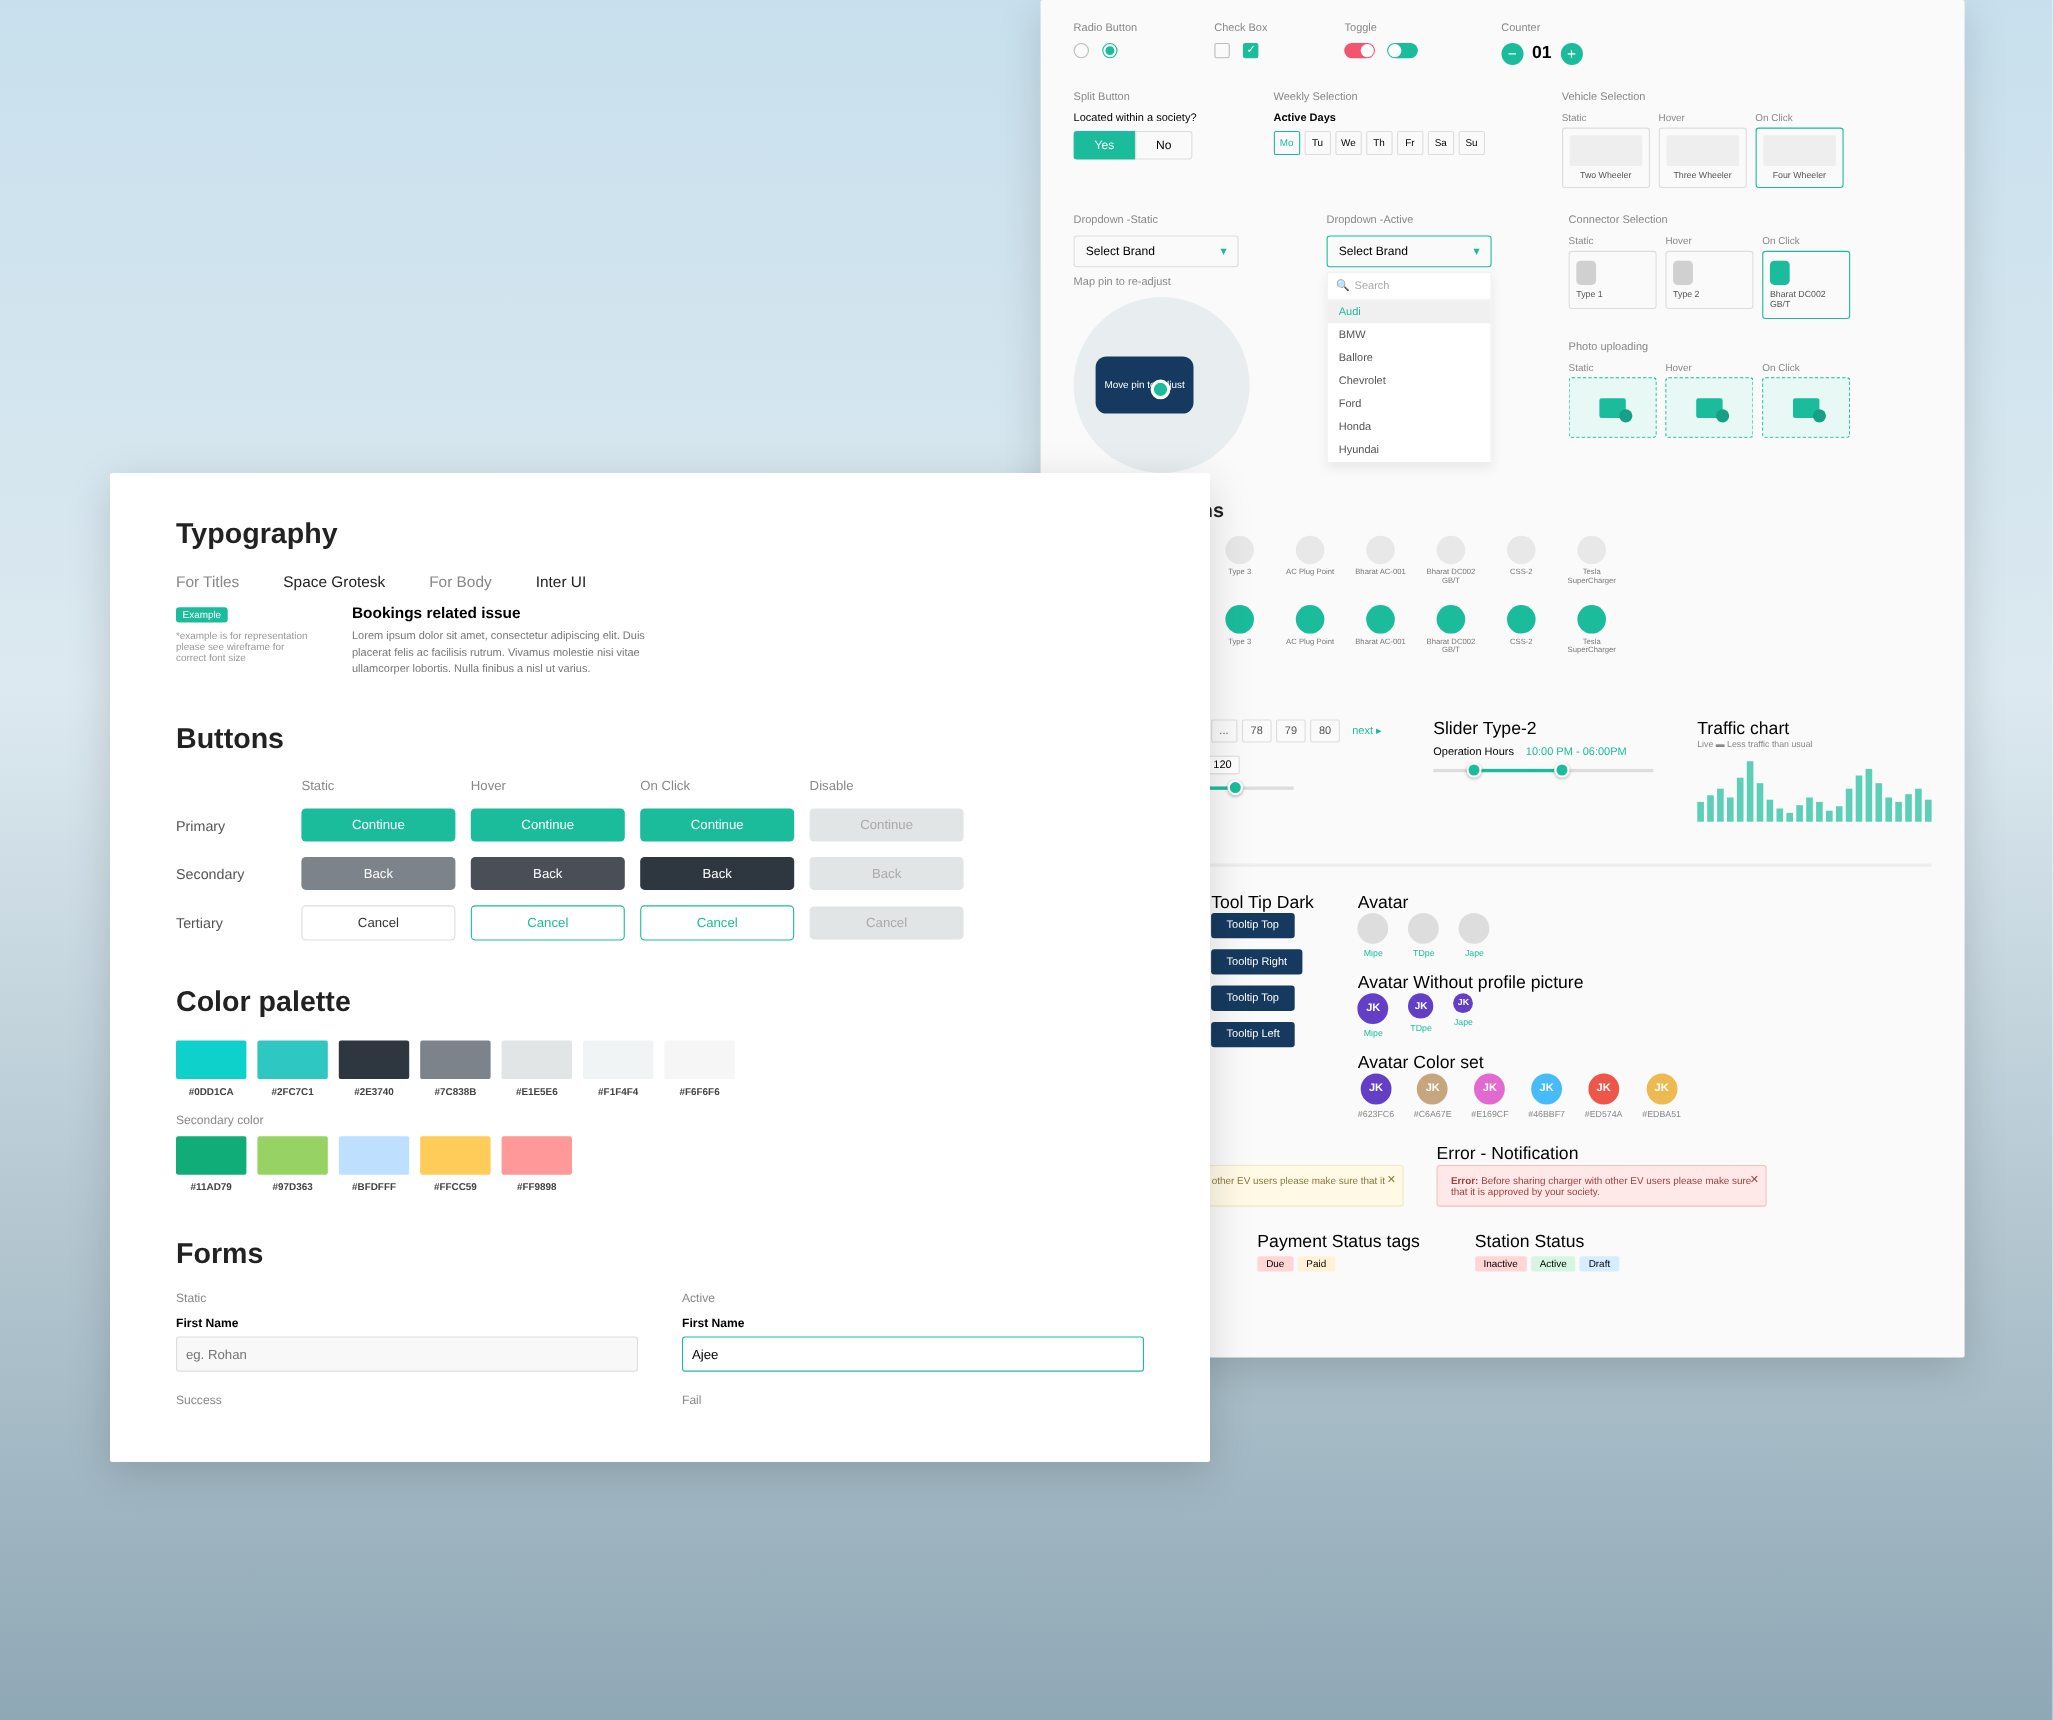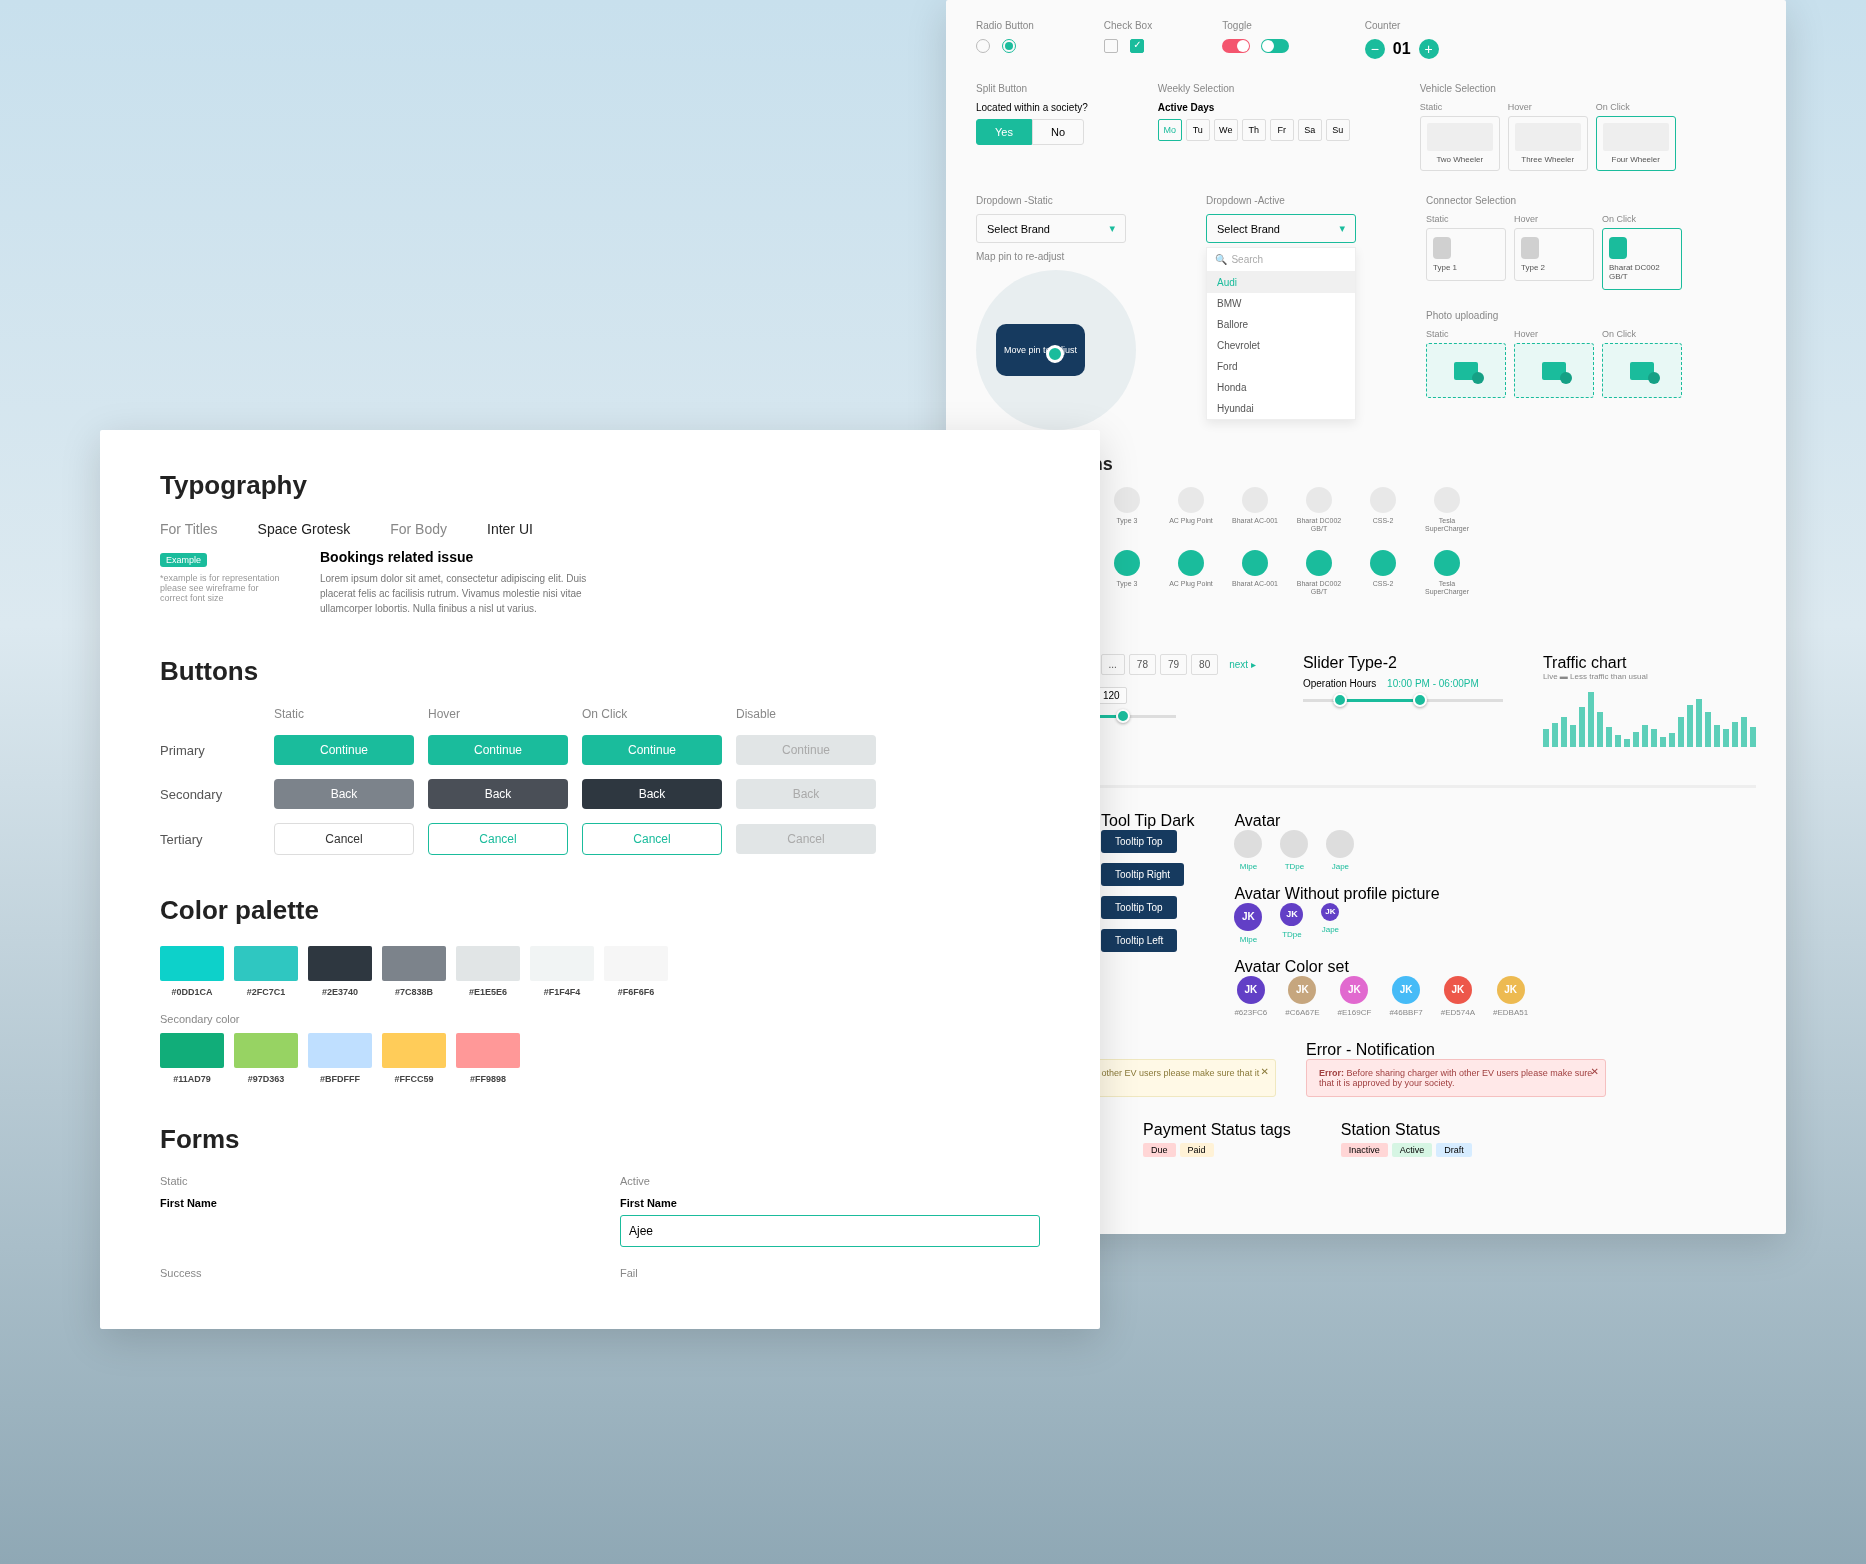--- a/index.html
+++ b/index.html
@@ -229,20 +229,21 @@
           <div class="swatch-color" style="background:#FF9898"></div>
           <div class="swatch-label">#FF9898</div>
         </div>
       </div>
 
     <div class="h2" style="margin-top:40px">Forms</div>
     <div class="form-row">
       <div class="form-col">
         <div class="state">Static</div>
         <label>First Name</label>
+        <input placeholder="eg. Rohan" style="">
       </div>
       <div class="form-col active">
         <div class="state">Active</div>
         <label>First Name</label>
         <input value="Ajee" style="">
       </div>
     </div>
     <div class="form-row" style="margin-top:20px">
       <div class="form-col">
           <div class="state">Success</div>

